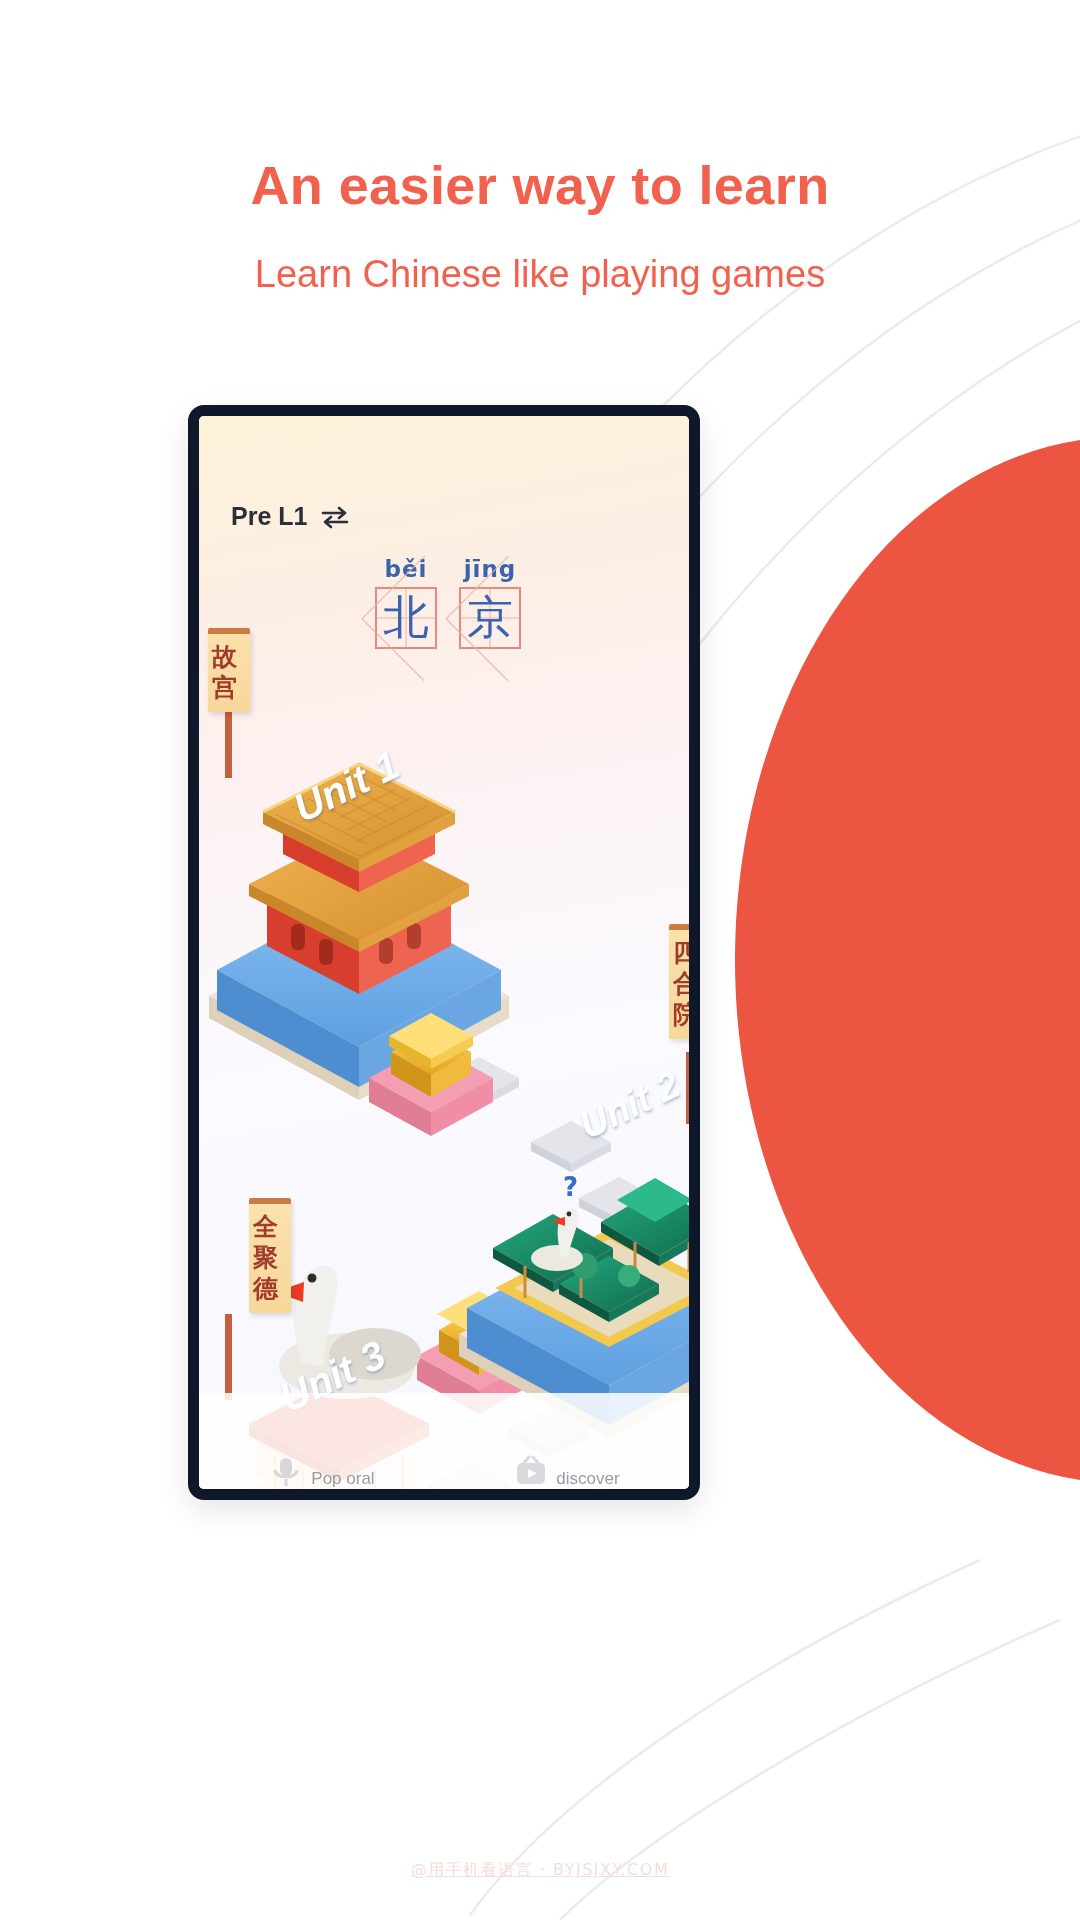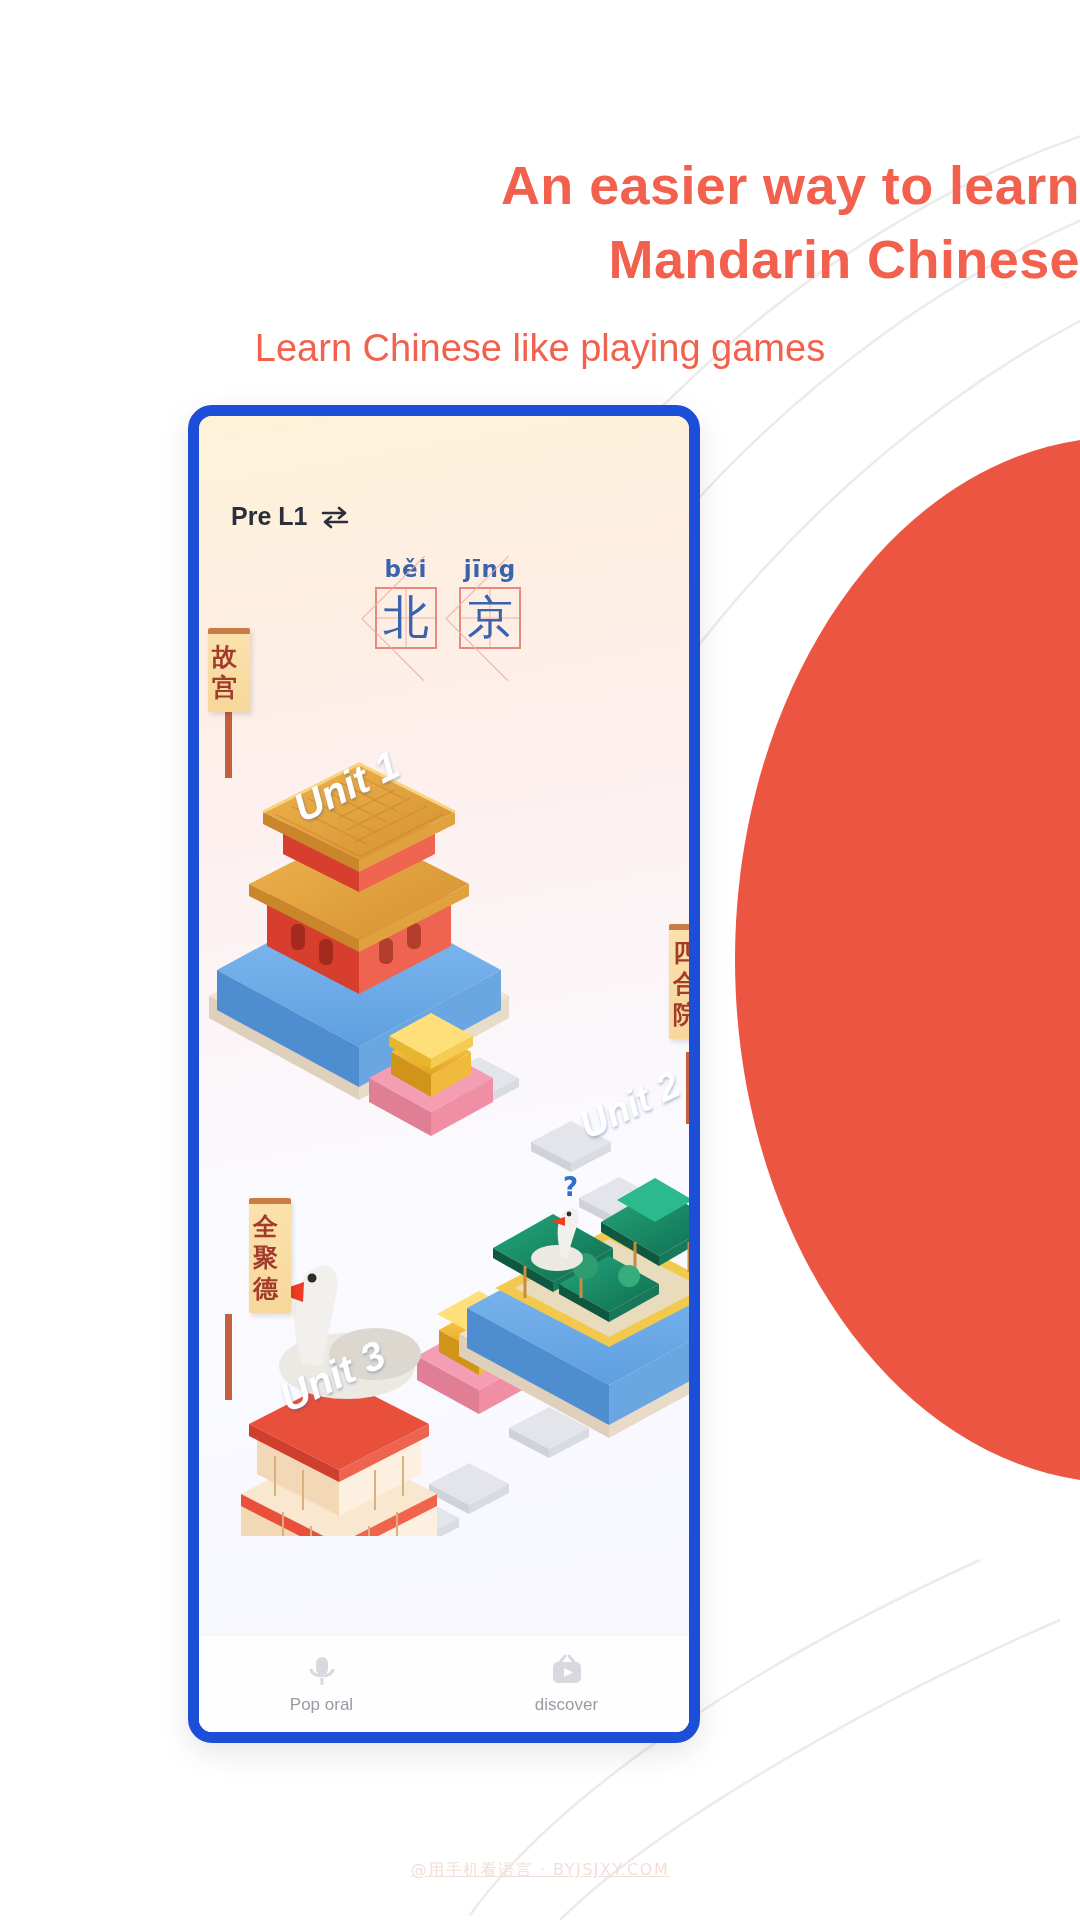--- a/index.html
+++ b/index.html
@@ -14,34 +14,34 @@
   
   #bg-decor { position:absolute; inset:0; z-index:0; }
 
   
   .headline-wrap{
     position:absolute; top:148px; left:0; width:1080px;
     text-align:center; z-index:5;
   }
   .headline{
     font-size:54px; font-weight:bold; line-height:74px;
-    color:#F2604E; letter-spacing:.4px;text-align:right;
+    color:#F2604E; letter-spacing:.4px;
   }
   .subhead{
     margin-top:28px;
     font-size:38px; font-weight:normal; line-height:48px;
     color:#F2604E;
   }
 
   
   .phone{
     position:absolute; left:188px; top:405px;
-    width:512px; height:1338px;
-    border:11px solid #1d4ed8;
-    border-radius:24px;
+    width:512px; height:1095px;
+    border:11px solid #0f172a;
+    border-radius:16px;
     background:#fdfbf3;
     overflow:hidden;
     z-index:6;
     box-shadow:0 10px 30px rgba(0,0,0,.10);
   }
   .phone-screen{
     position:absolute; inset:0;
     background:linear-gradient(170deg,#fdf3d8 0%,#fdeee3 16%,#fdf0ef 30%,#fafaff 58%,#f6f7fd 100%);
     overflow:hidden;
   }
@@ -109,22 +109,22 @@
     white-space:nowrap;
   }
 
   
   .navbar{
     position:absolute; left:0; bottom:0; width:100%; height:96px;
     background:rgba(255,255,255,.86);
     display:flex; z-index:60;
   }
   .nav-item{
-    flex:1; display:flex; flex-direction:column;
-    align-items:center; justify-content:center; gap:7px;
+    flex:1; display:flex; flex-direction:row;
+    align-items:flex-end; justify-content:center; gap:7px;
   }
   .nav-ico{ width:36px; height:34px; display:block; opacity:.55; }
   .nav-txt{ font-size:17px; color:#9a9aa3; }
 
   
   .watermark{
     position:absolute; left:0; top:1860px; width:1080px;
     text-align:center; font-size:16px; color:#f3ded9;
     letter-spacing:1.5px; z-index:4;
     font-family:"DejaVu Sans", sans-serif;
@@ -141,21 +141,20 @@
     <path d="M 1130 120 C 690 250, 330 700, 255 1250"></path>
     <path d="M 1190 180 C 760 310, 395 760, 318 1320"></path>
     <path d="M 1250 250 C 830 380, 465 820, 385 1400"></path>
     <path d="M 980 1560 C 760 1660, 560 1790, 470 1915"></path>
     <path d="M 1060 1620 C 840 1715, 640 1840, 560 1920"></path>
   </g>
 </svg>
 
 <div class="headline-wrap">
   <div class="headline">An easier way to learn</div>
-  <div class="headline">Mandarin Chinese</div>
   <div class="subhead">Learn Chinese like playing games</div>
 </div>
 
 <div class="phone">
   <div class="phone-screen">
 
     <div class="lvl-row">
       <span>Pre L1</span>
       <svg class="swap-ico" viewBox="0 0 30 24">
         <path d="M3 8 H24 M19 3 L25 8 L19 13" stroke="#2b2f3a" stroke-width="2.6" fill="none" stroke-linecap="round" stroke-linejoin="round"></path>

